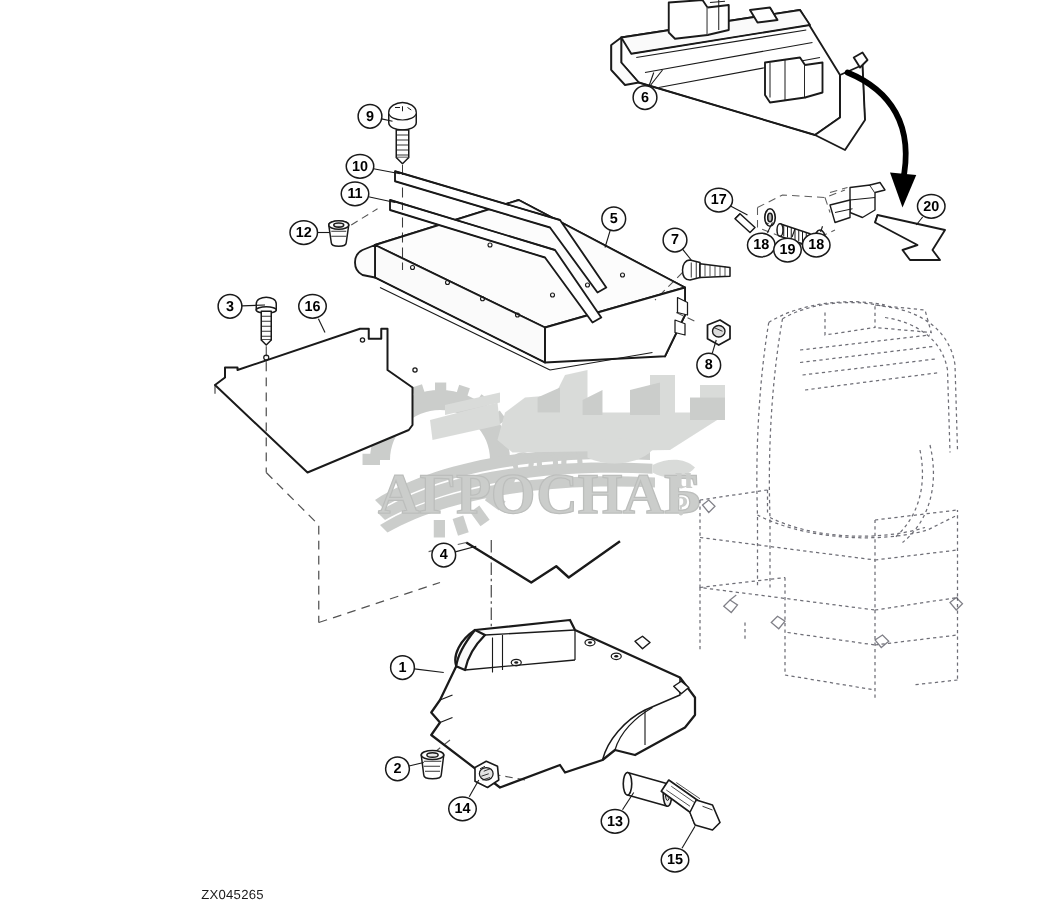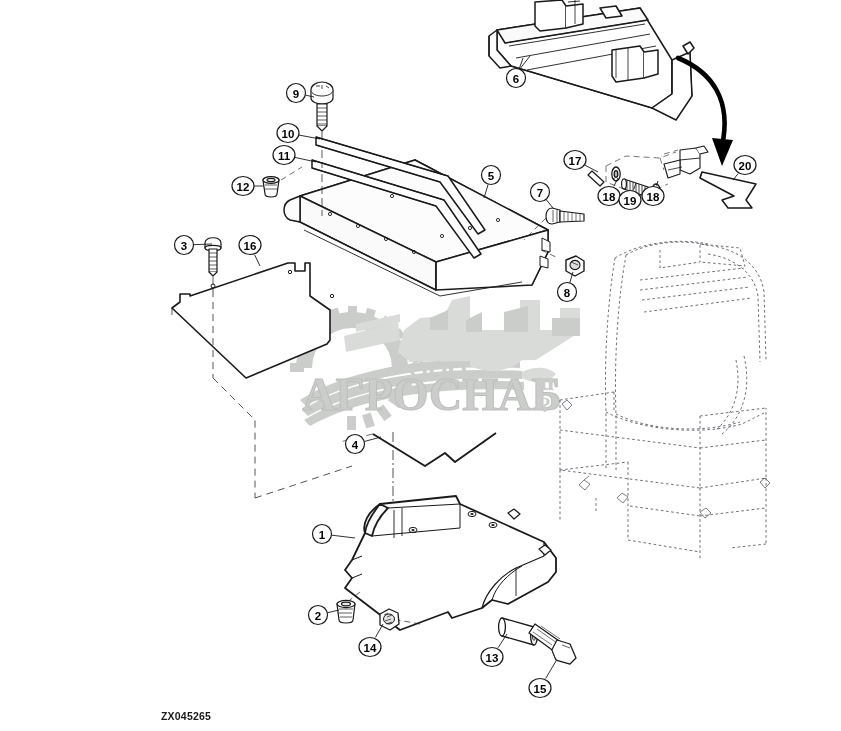--- a/index.html
+++ b/index.html
@@ -12,21 +12,21 @@
   #diagram-root{position:absolute;left:0;top:0;width:841px;height:731px;}
   svg{display:block;}
   .callout-text{
     font-family:"Liberation Sans",sans-serif;
     font-size:11.5px;font-weight:bold;fill:#000;
     text-anchor:middle;dominant-baseline:central;
   }
   .drawing-code{
     position:absolute;left:161px;top:710px;
     font-family:"Liberation Sans",sans-serif;
-    font-size:10.5px;font-weight:bold;color:#1a1a1a;
+    font-size:10.5px;font-weight:normal;color:#1a1a1a;
     letter-spacing:0.2px;white-space:nowrap;
   }
   .wm-text{
     font-family:"Liberation Serif",serif;
     font-weight:bold;fill:#c9cbc9;
   }
 </style>
 </head>
 <body>
 

